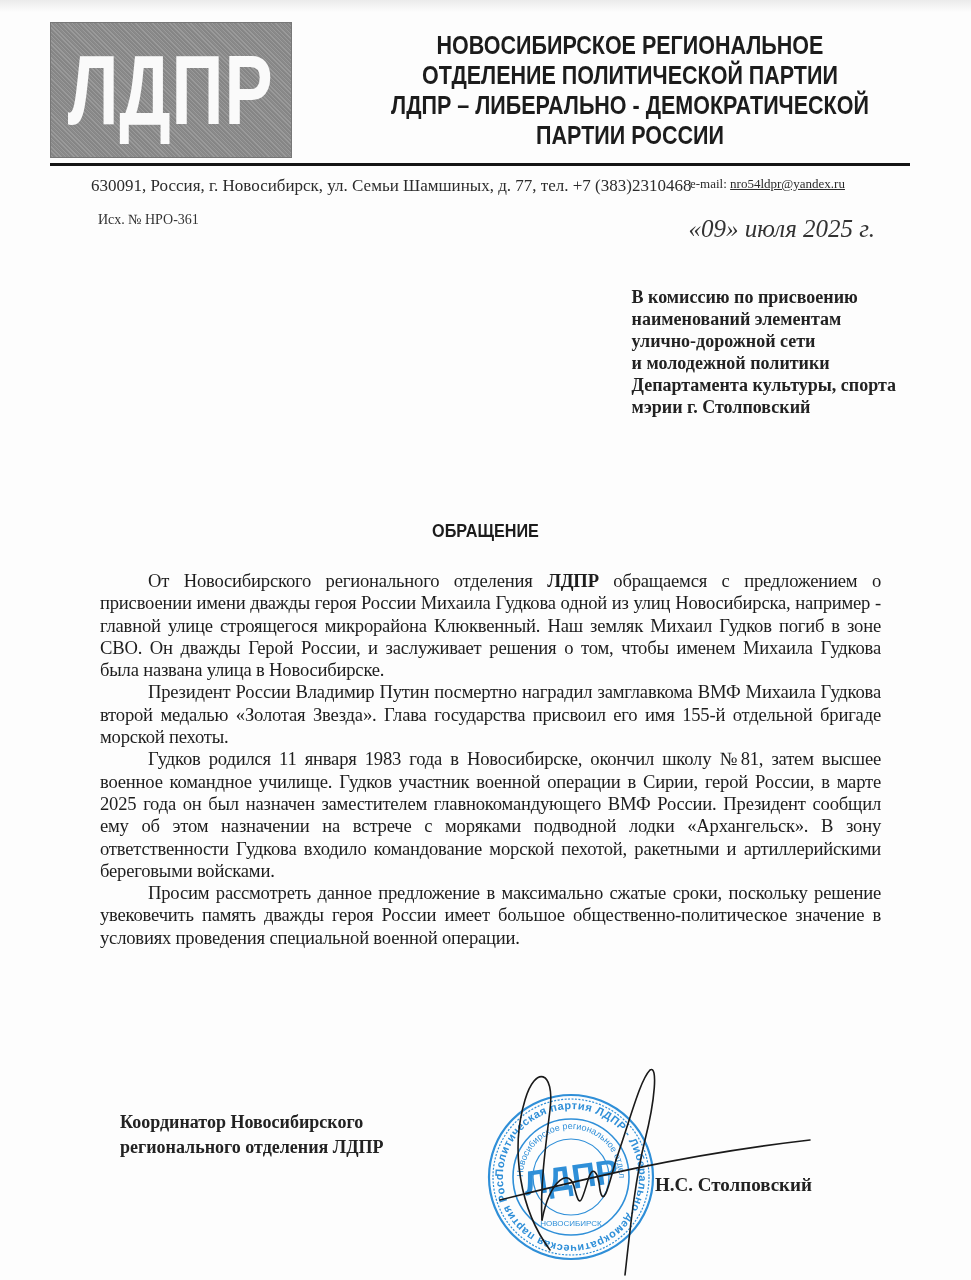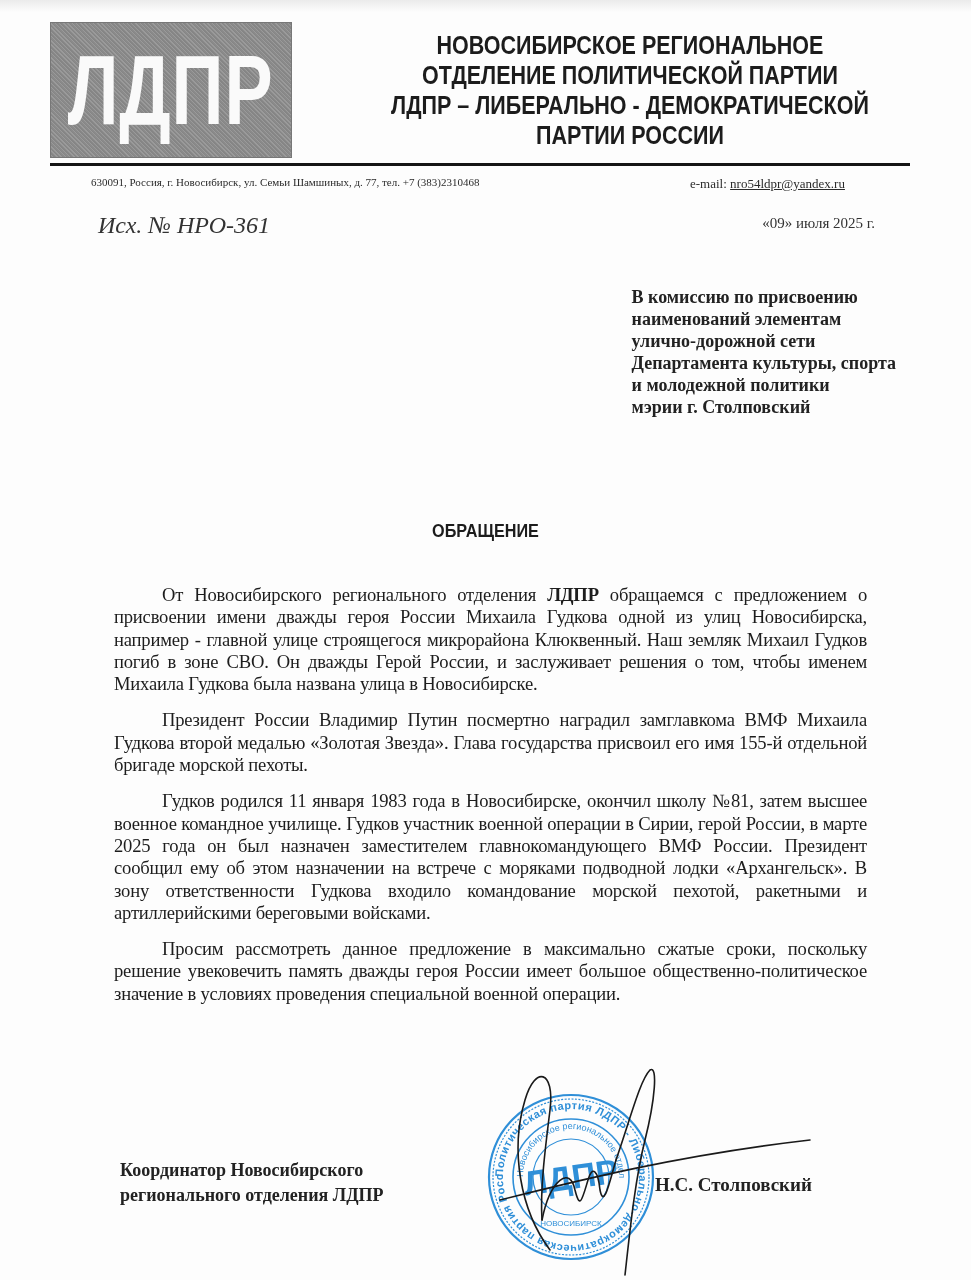--- a/index.html
+++ b/index.html
@@ -22,44 +22,44 @@
   }
   .org {
     position: absolute; left: 300px; top: 30px; width: 660px; text-align: center;
     font-family: "Liberation Sans", "DejaVu Sans", sans-serif; font-weight: 700;
     font-size: 25px; line-height: 30px; color: #1c1c1c;
     transform: scaleX(.86); transform-origin: center top;
   }
   .org div { white-space: nowrap; }
   .rule { position: absolute; left: 50px; top: 163px; width: 860px; height: 3px; background: #151515; }
   .contacts {
-    position: absolute; left: 91px; top: 176px; font-size: 11px; color: #2b2b2b; white-space: nowrap;
+    position: absolute; left: 91px; top: 176px; font-size: 17px; color: #2b2b2b; white-space: nowrap;
   }
   .email { position: absolute; left: 690px; top: 176px; font-size: 13px; color: #2b2b2b; white-space: nowrap; }
   .email a { color: #2b2b2b; text-decoration: underline; }
-  .outnum { position: absolute; left: 98px; top: 212px; font-size: 24px; font-style: italic; color: #333; }
-  .date { position: absolute; right: 96px; top: 215px; font-size: 15px; color: #333; }
+  .outnum { position: absolute; left: 98px; top: 212px; font-size: 14px; color: #333; }
+  .date { position: absolute; right: 96px; top: 215px; font-size: 25px; font-style: italic; color: #333; }
   .recipient {
     position: absolute; right: 75px; top: 286px; text-align: left;
     font-weight: 700; font-size: 18px; line-height: 22px; color: #222;
   }
   .title {
     position: absolute; left: 0; width: 971px; top: 521px; text-align: center;
     font-family: "Liberation Sans", "DejaVu Sans", sans-serif; font-weight: 700; font-size: 18px;
     transform: scaleX(.9); color: #1c1c1c;
   }
   .body {
     position: absolute; left: 100px; top: 570px; width: 781px;
     font-size: 18.6px; line-height: 22.3px; text-align: justify; color: #1d1d1d;
     letter-spacing: -0.2px;
   }
-  .body p { margin: 14px; text-indent: 48px; }
+  .body p { margin: 0; text-indent: 48px; }
   .body b { font-weight: 700; }
   .sig-title {
-    position: absolute; left: 120px; top: 1158px; font-weight: 700; font-size: 18px; line-height: 25px; color: #222;
+    position: absolute; left: 120px; top: 1110px; font-weight: 700; font-size: 18px; line-height: 25px; color: #222;
   }
   .sig-name { position: absolute; left: 655px; top: 1174px; font-weight: 700; font-size: 19px; color: #222; }
   .stamp { position: absolute; left: 486px; top: 1092px; width: 170px; height: 170px; }
   .signature { position: absolute; left: 480px; top: 1060px; width: 340px; height: 220px; }
 </style>
 </head>
 <body>
 
 <div class="bleed"></div>
 
@@ -81,22 +81,22 @@
   </div>
 </header>
 
 <div class="outnum">Исх. № НРО-361</div>
 <div class="date">«09» июля 2025 г.</div>
 
 <div class="recipient">
   <div>В комиссию по присвоению</div>
   <div>наименований элементам</div>
   <div>улично-дорожной сети</div>
+  <div>и молодежной политики</div>
   <div>Департамента культуры, спорта</div>
-  <div>и молодежной политики</div>
   <div>мэрии г. Столповский</div>
 </div>
 
 <div class="title">ОБРАЩЕНИЕ</div>
 
 <div class="body">
   <p><span>От Новосибирского регионального отделения </span><b>ЛДПР</b><span> обращаемся с предложением о присвоении имени дважды героя России Михаила Гудкова одной из улиц Новосибирска, например - главной улице строящегося микрорайона Клюквенный. Наш земляк Михаил Гудков погиб в зоне СВО. Он дважды Герой России, и заслуживает решения о том, чтобы именем Михаила Гудкова была названа улица в Новосибирске.</span></p>
   <p>Президент России Владимир Путин посмертно наградил замглавкома ВМФ Михаила Гудкова второй медалью «Золотая Звезда». Глава государства присвоил его имя 155-й отдельной бригаде морской пехоты.</p>
   <p>Гудков родился 11 января 1983 года в Новосибирске, окончил школу №81, затем высшее военное командное училище. Гудков участник военной операции в Сирии, герой России, в марте 2025 года он был назначен заместителем главнокомандующего ВМФ России. Президент сообщил ему об этом назначении на встрече с моряками подводной лодки «Архангельск». В зону ответственности Гудкова входило командование морской пехотой, ракетными и артиллерийскими береговыми войсками.</p>
   <p>Просим рассмотреть данное предложение в максимально сжатые сроки, поскольку решение увековечить память дважды героя России имеет большое общественно-политическое значение в условиях проведения специальной военной операции.</p>

